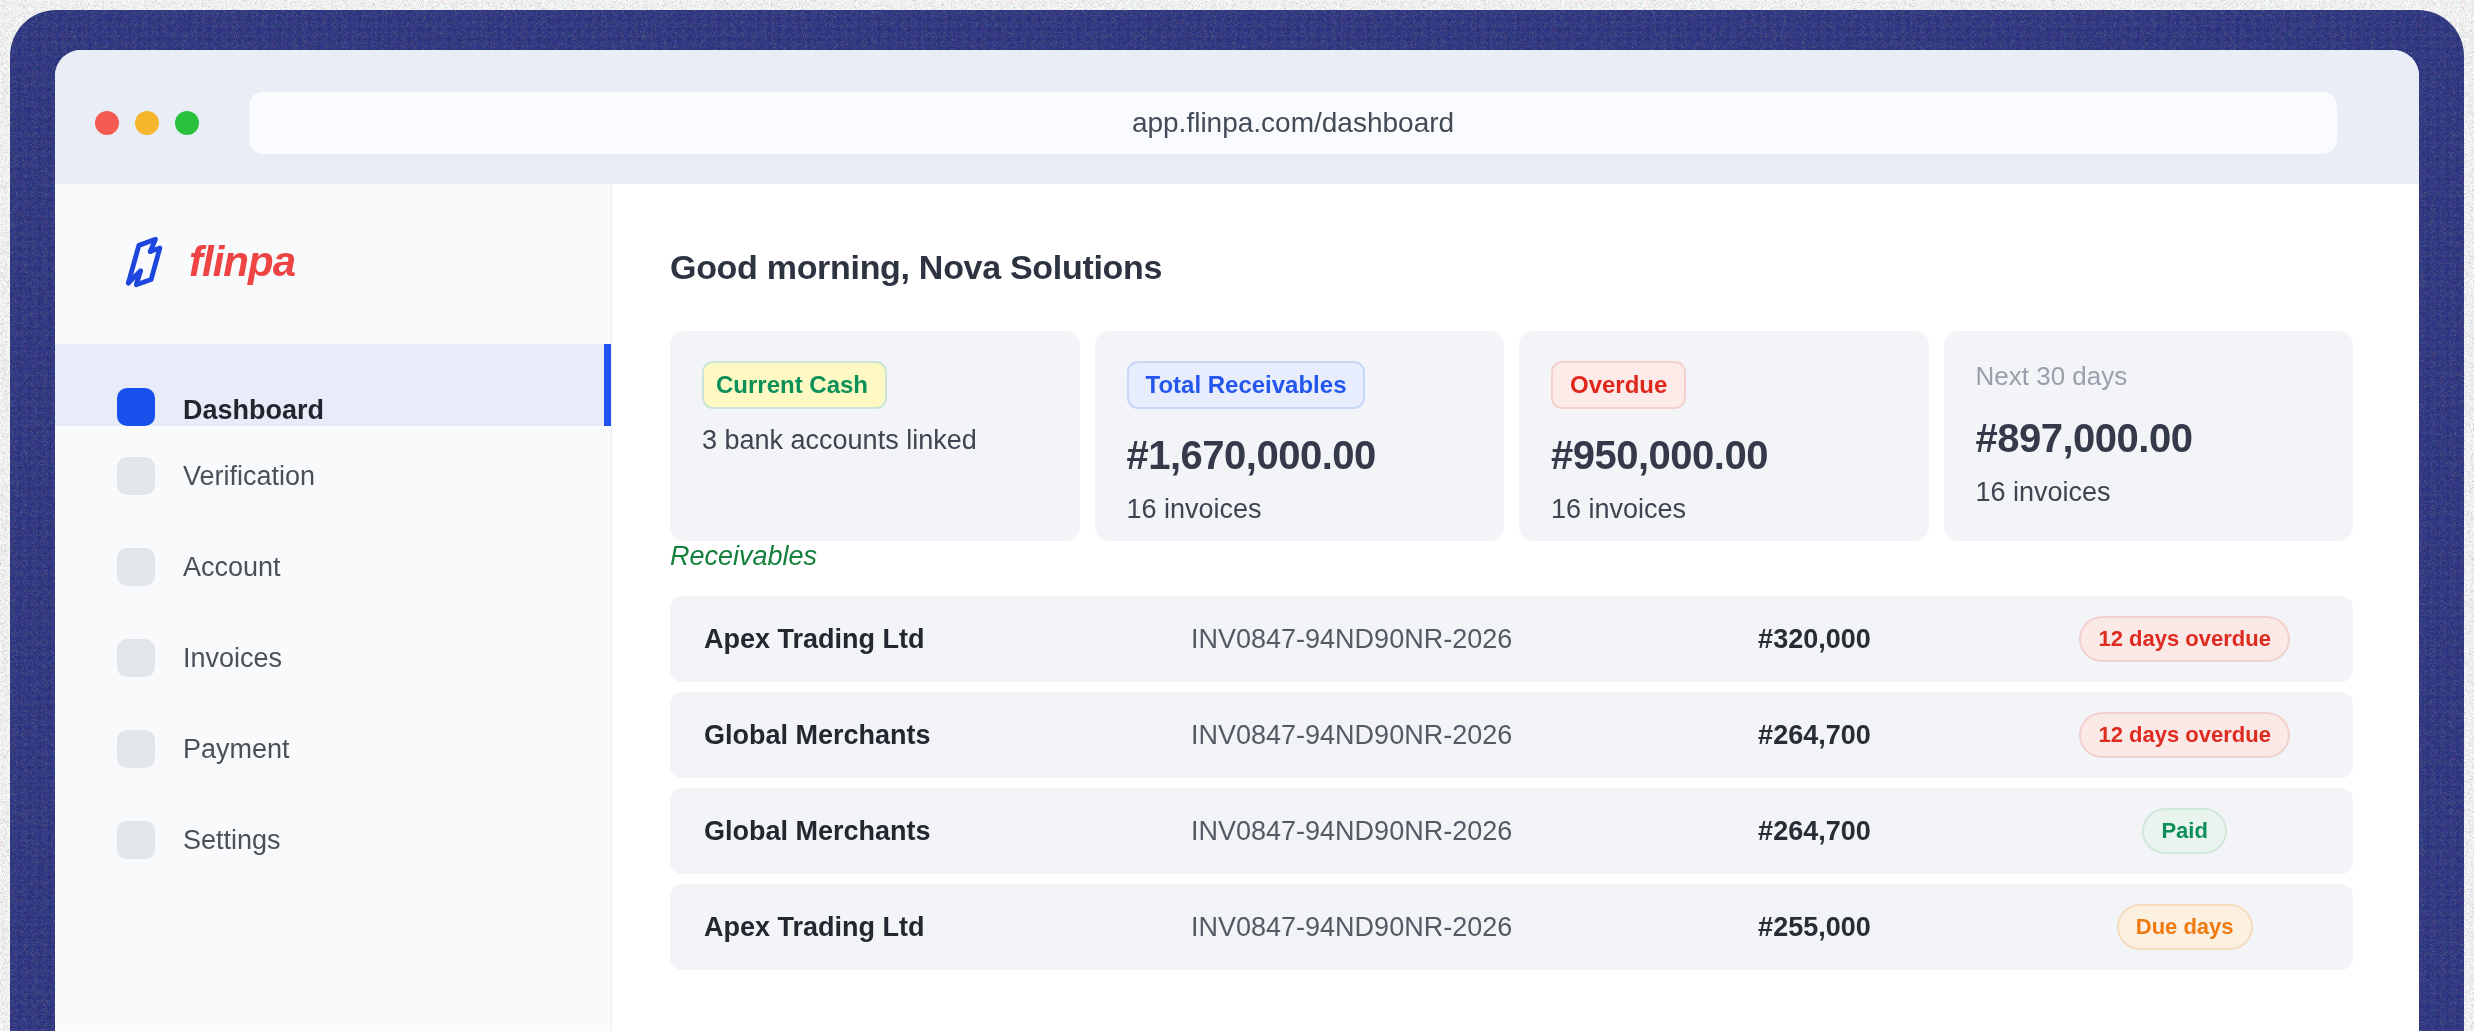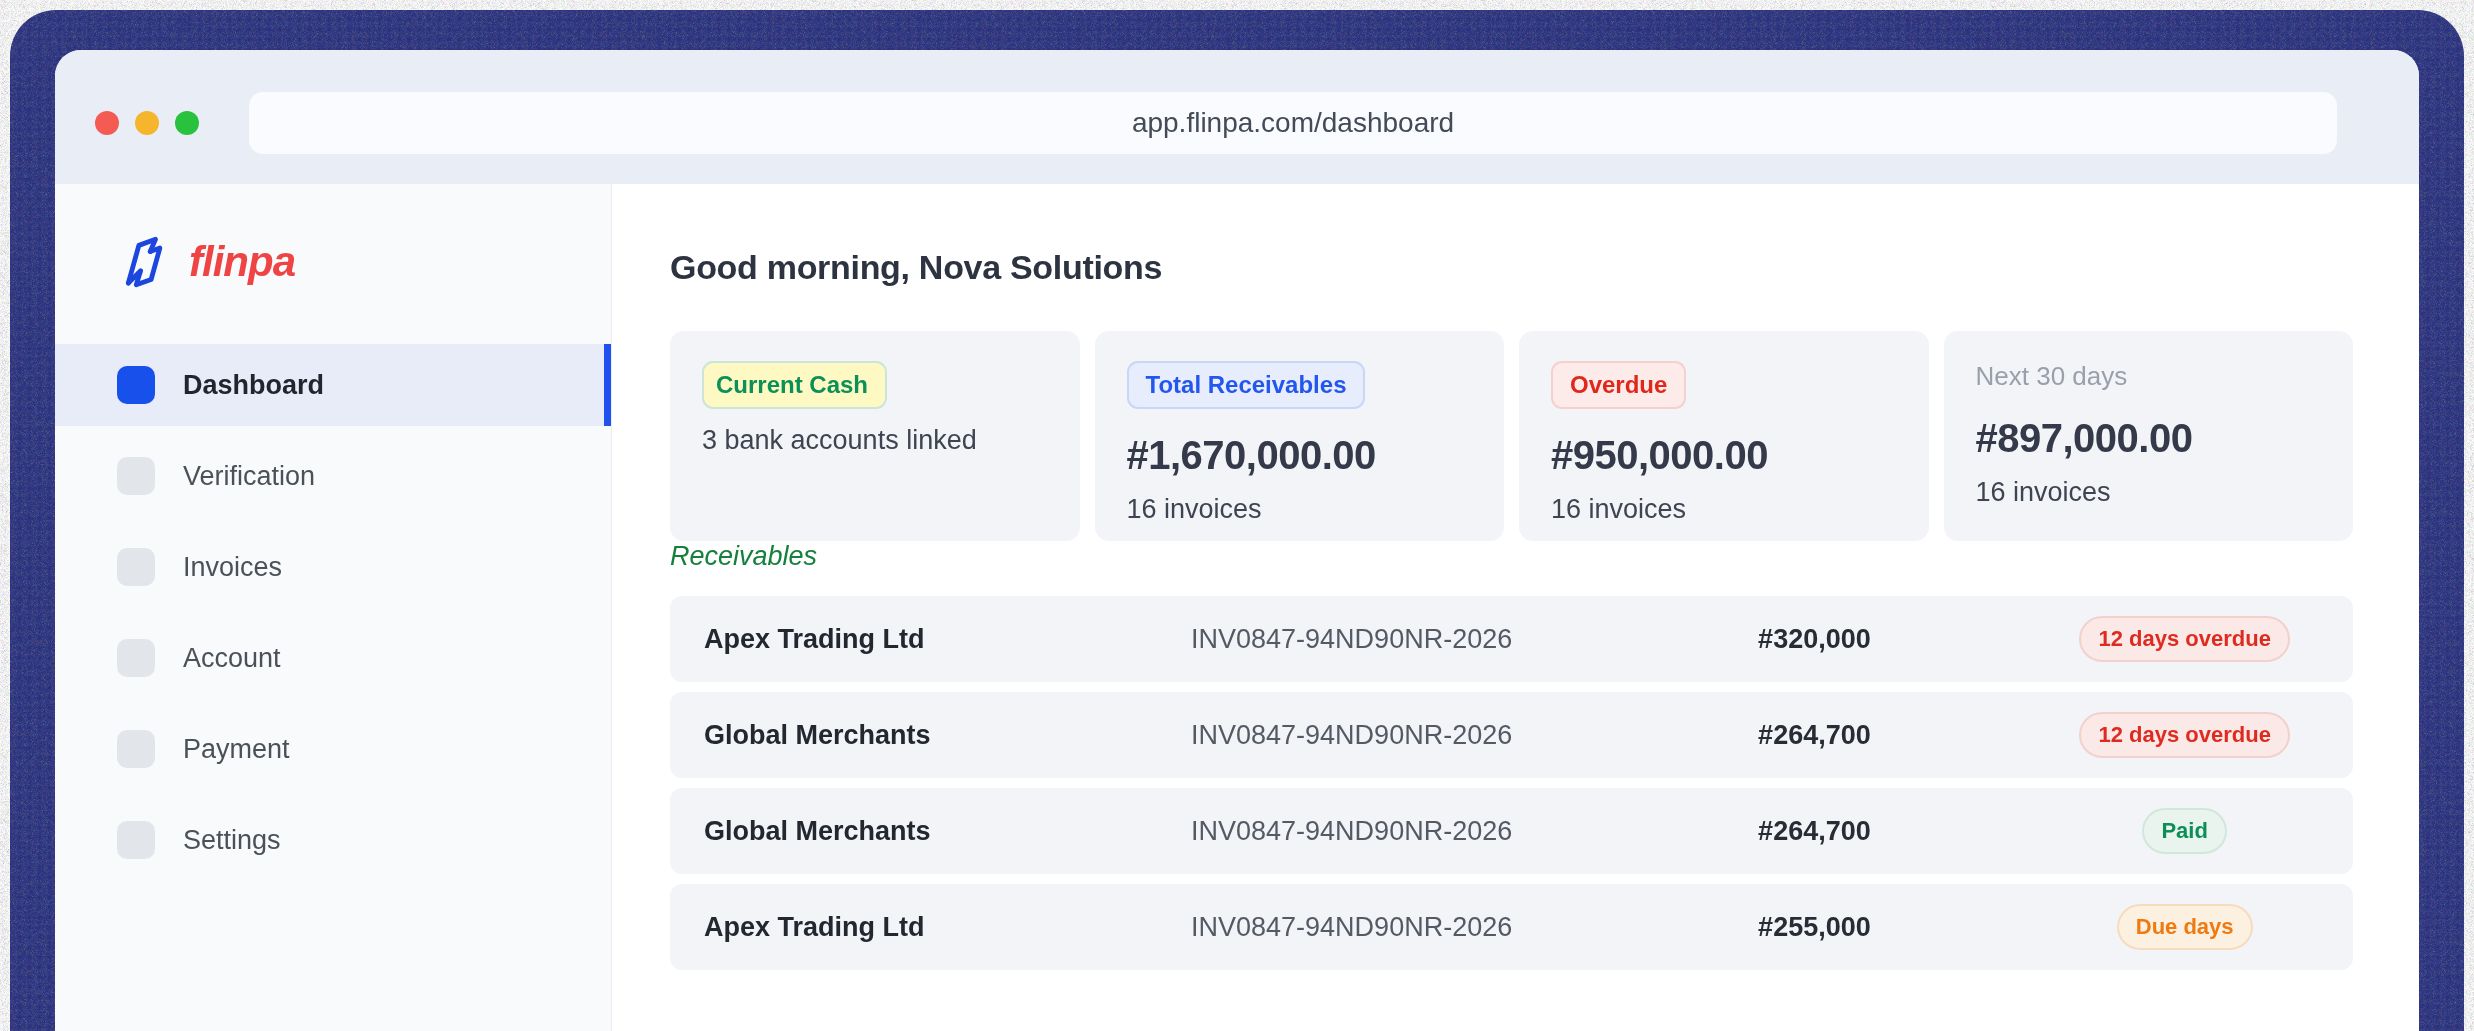--- a/index.html
+++ b/index.html
@@ -50,21 +50,21 @@
   .logo-text {
     font-size:42px; font-weight:bold; font-style:italic; color:#ef4444; letter-spacing:-1px;
   }
   .nav { margin-top:50px; }
   .nav-item {
     position:relative; height:82px; margin-bottom:9px;
     display:flex; align-items:center; gap:28px; padding-left:62px; cursor:pointer;
   }
   .nav-icon { width:38px; height:38px; border-radius:10px; background:#e2e5ea; flex-shrink:0; }
   .nav-label { font-size:27px; color:#4b5158; }
-  .nav-item.active { background:#e7ecf8; }
+  .nav-item.active { background:#e7ecf8;align-items:flex-end; }
   .nav-item.active .nav-icon { background:#1750ea; }
   .nav-item.active .nav-label { color:#21262e; font-weight:600; }
   .active-bar {
     position:absolute; right:0; top:0; width:7px; height:100%; background:#2050ee;
   }
 
   
   .main { flex:1; padding:0 66px 0 58px; background:#ffffff; }
   .greeting {
     margin-top:64px; font-size:34px; font-weight:bold; color:#2d3340; letter-spacing:-0.3px;
@@ -149,25 +149,25 @@
           <span class="nav-icon"></span>
           <span class="nav-label">Dashboard</span>
           <span class="active-bar"></span>
         </div>
         <div class="nav-item">
           <span class="nav-icon"></span>
           <span class="nav-label">Verification</span>
         </div>
         <div class="nav-item">
           <span class="nav-icon"></span>
+          <span class="nav-label">Account</span>
+        </div>
+        <div class="nav-item">
+          <span class="nav-icon"></span>
           <span class="nav-label">Invoices</span>
-        </div>
-        <div class="nav-item">
-          <span class="nav-icon"></span>
-          <span class="nav-label">Account</span>
         </div>
         <div class="nav-item">
           <span class="nav-icon"></span>
           <span class="nav-label">Payment</span>
         </div>
         <div class="nav-item">
           <span class="nav-icon"></span>
           <span class="nav-label">Settings</span>
         </div>
       </div>

